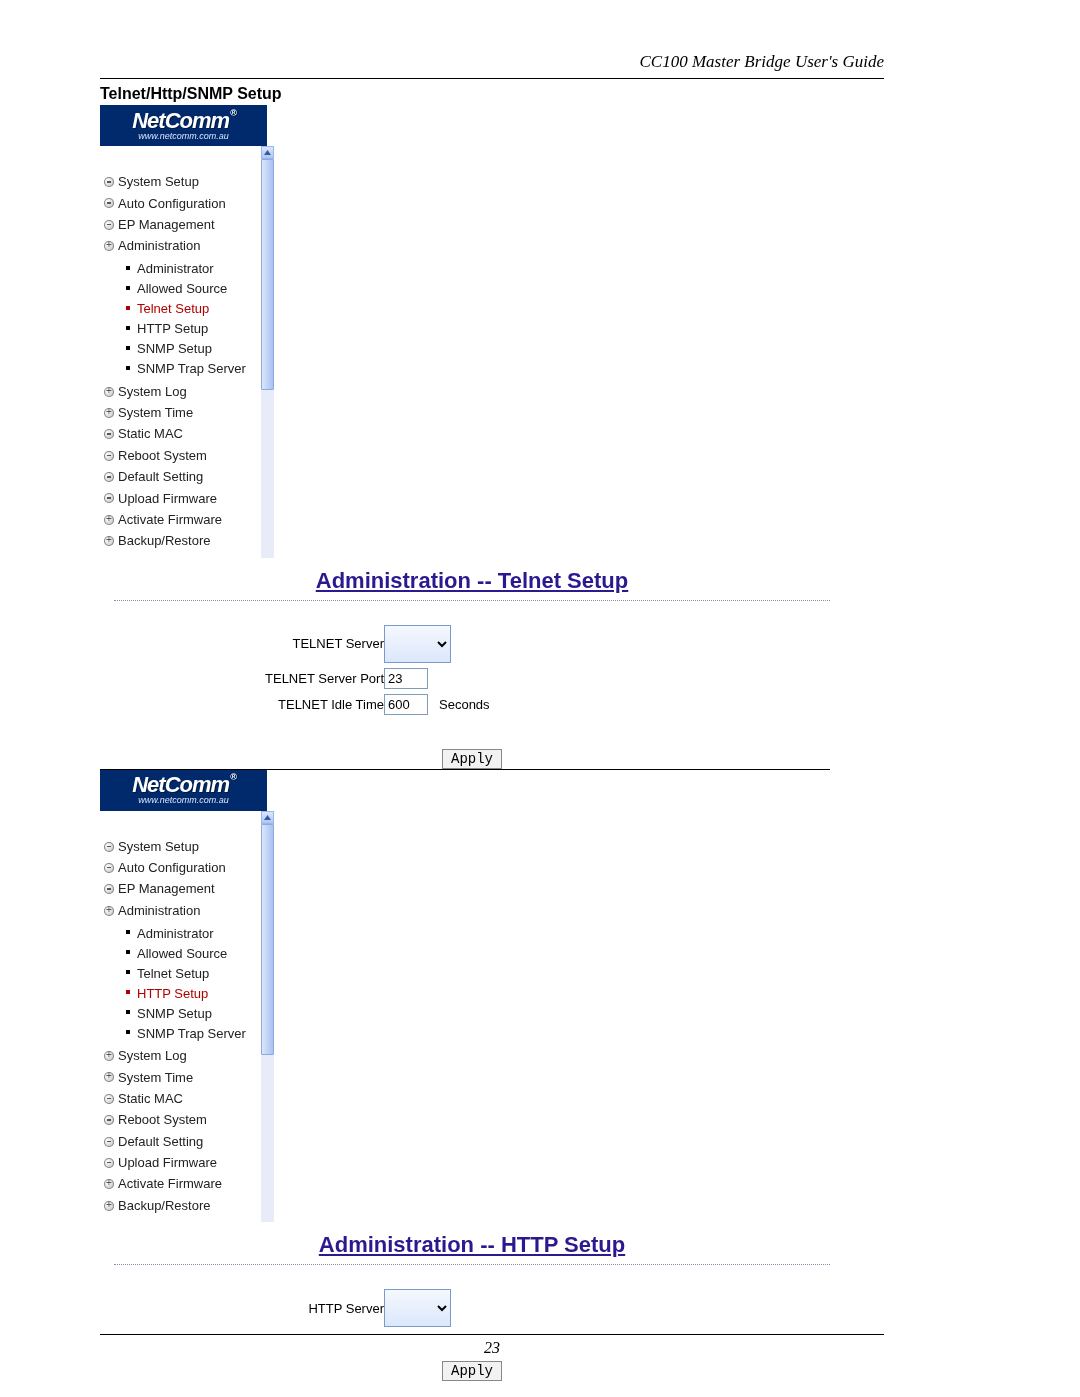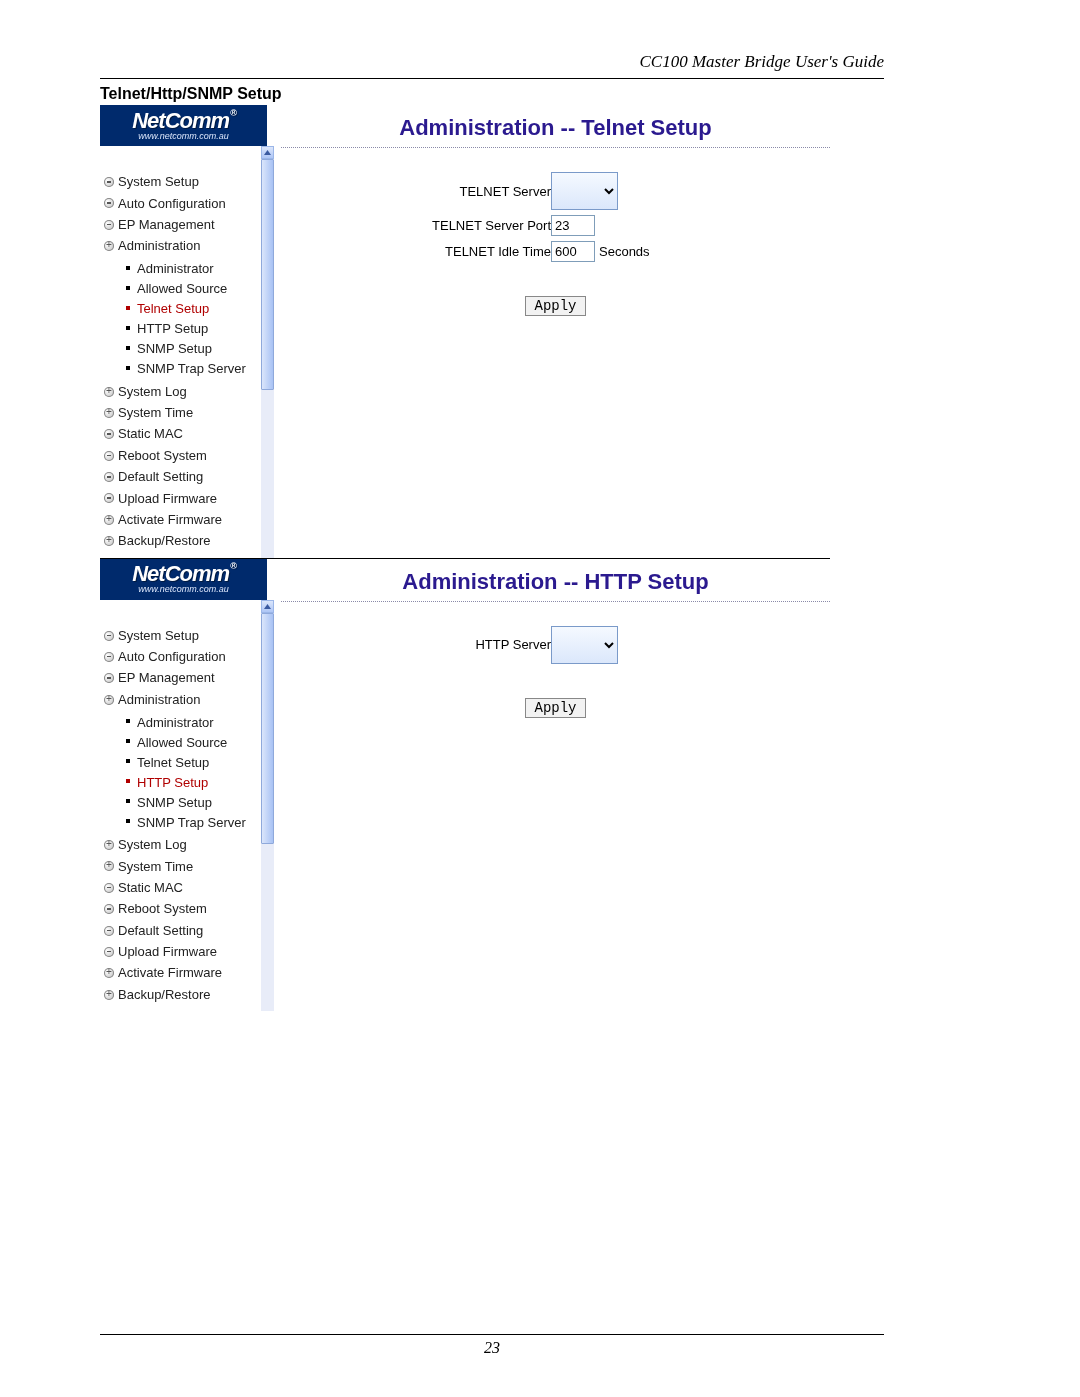--- a/index.html
+++ b/index.html
@@ -30,20 +30,21 @@
     font-family: Arial, Helvetica, sans-serif;
     font-weight: bold;
     font-size: 16px;
     margin: 6px 0 2px 0;
   }
   .shot {
     width: 730px;
     position: relative;
     display: flex;
     border: none;
+    flex-direction: column;
   }
   .sidebar {
     width: 167px;
     font-family: Verdana, Arial, sans-serif;
     font-size: 13px;
     color: #222;
     position: relative;
   }
   .logo {
     background: #002a6c;
@@ -186,20 +187,21 @@
     margin-left: 14px;
     padding-top: 10px;
   }
   .page-title {
     font-family: Verdana, Arial, sans-serif;
     font-weight: bold;
     font-size: 22px;
     color: #2b1a8f;
     text-align: center;
     padding: 0 0 6px 0;
+    text-decoration: underline;
   }
   .title-rule {
     border: none;
     border-top: 1px dotted #8a8aa8;
     margin: 0;
   }
   .form {
     margin-top: 24px;
     font-family: Verdana, Arial, sans-serif;
     font-size: 13px;
@@ -223,21 +225,21 @@
   }
   .ctrl input[type=text] {
     font-family: Verdana, Arial, sans-serif;
     font-size: 13px;
     border: 1px solid #7f9db9;
     padding: 1px 3px;
     height: 17px;
     width: 36px;
   }
   .ctrl .unit {
-    margin-left: 4px;
+    margin-left: 11px;
   }
   .apply-wrap {
     text-align: center;
     margin-top: 34px;
     text-decoration: underline;
   }
   .apply-btn {
     font-family: "Courier New", monospace;
     font-size: 14px;
     background: #f2f2f2;

